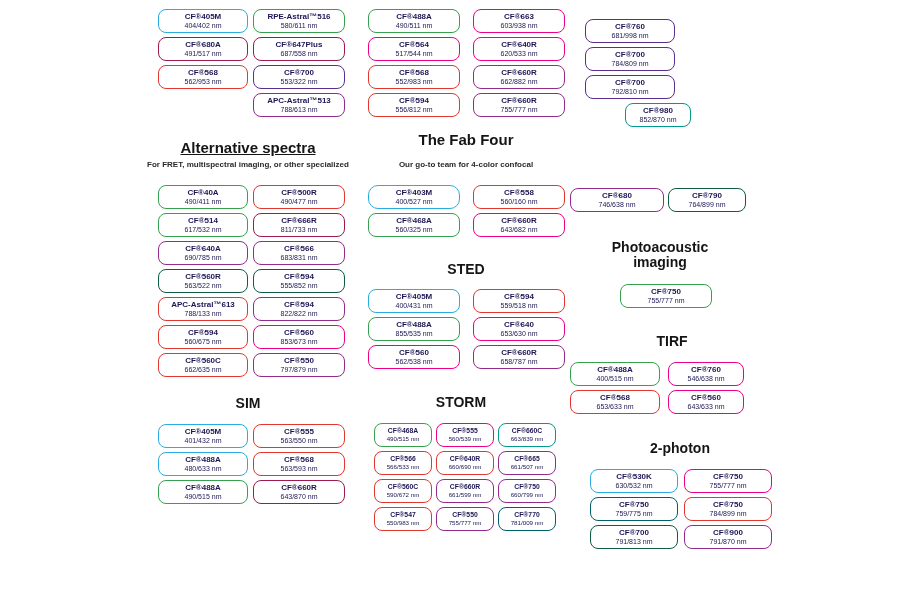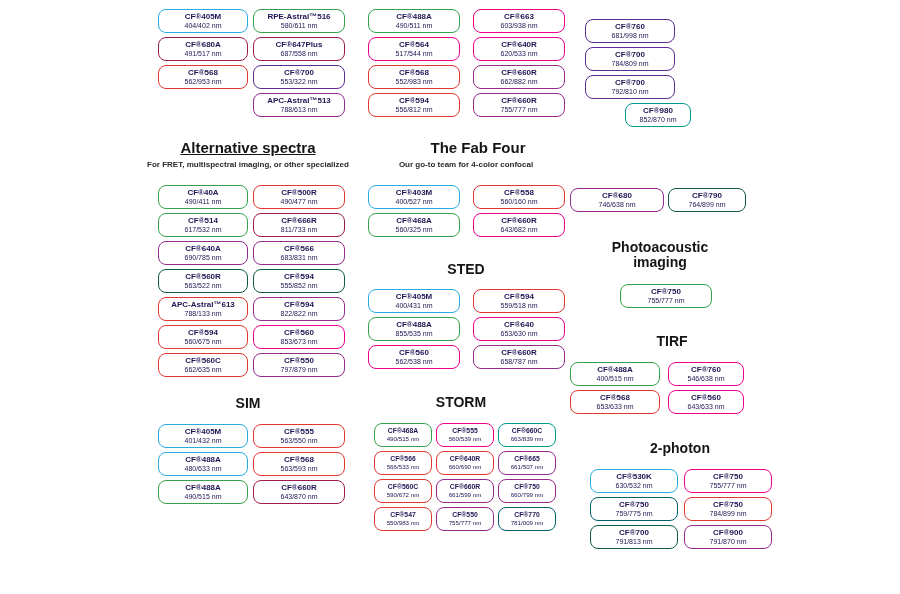--- a/index.html
+++ b/index.html
@@ -186,23 +186,23 @@
       <div class="pill" style="left: 253px; top: 325px; width: 92px; border-color: rgb(236, 0, 140);">
         <div class="pill-name">CF®560</div>
         <div class="pill-range">853/673 nm</div>
       </div>
       <div class="pill" style="left: 253px; top: 353px; width: 92px; border-color: rgb(147, 42, 142);">
         <div class="pill-name">CF®550</div>
         <div class="pill-range">797/879 nm</div>
       </div>
     </div>
     <div>
-      <div class="section-title" style="left: 466px; top: 140px; font-size: 15px; margin-left: 12px;">The Fab Four</div>
+      <div class="section-title" style="left: 466px; top: 132px; font-size: 15px;">The Fab Four</div>
       <div class="section-subtitle" style="left: 466px; top: 160px;">Our go-to team for 4-color confocal</div>
-      <div class="pill" style="left: 368px; top: 185px; width: 92px; border-color: rgb(42, 172, 226);">
+      <div class="pill" style="left: 368px; top: 185px; width: 92px; border-color: rgb(42, 172, 226); border-radius: 10px;">
         <div class="pill-name">CF®403M</div>
         <div class="pill-range">400/527 nm</div>
       </div>
       <div class="pill" style="left: 368px; top: 213px; width: 92px; border-color: rgb(53, 161, 78);">
         <div class="pill-name">CF®468A</div>
         <div class="pill-range">560/325 nm</div>
       </div>
       <div class="pill" style="left: 473px; top: 185px; width: 92px; border-color: rgb(225, 55, 47);">
         <div class="pill-name">CF®558</div>
         <div class="pill-range">560/160 nm</div>

